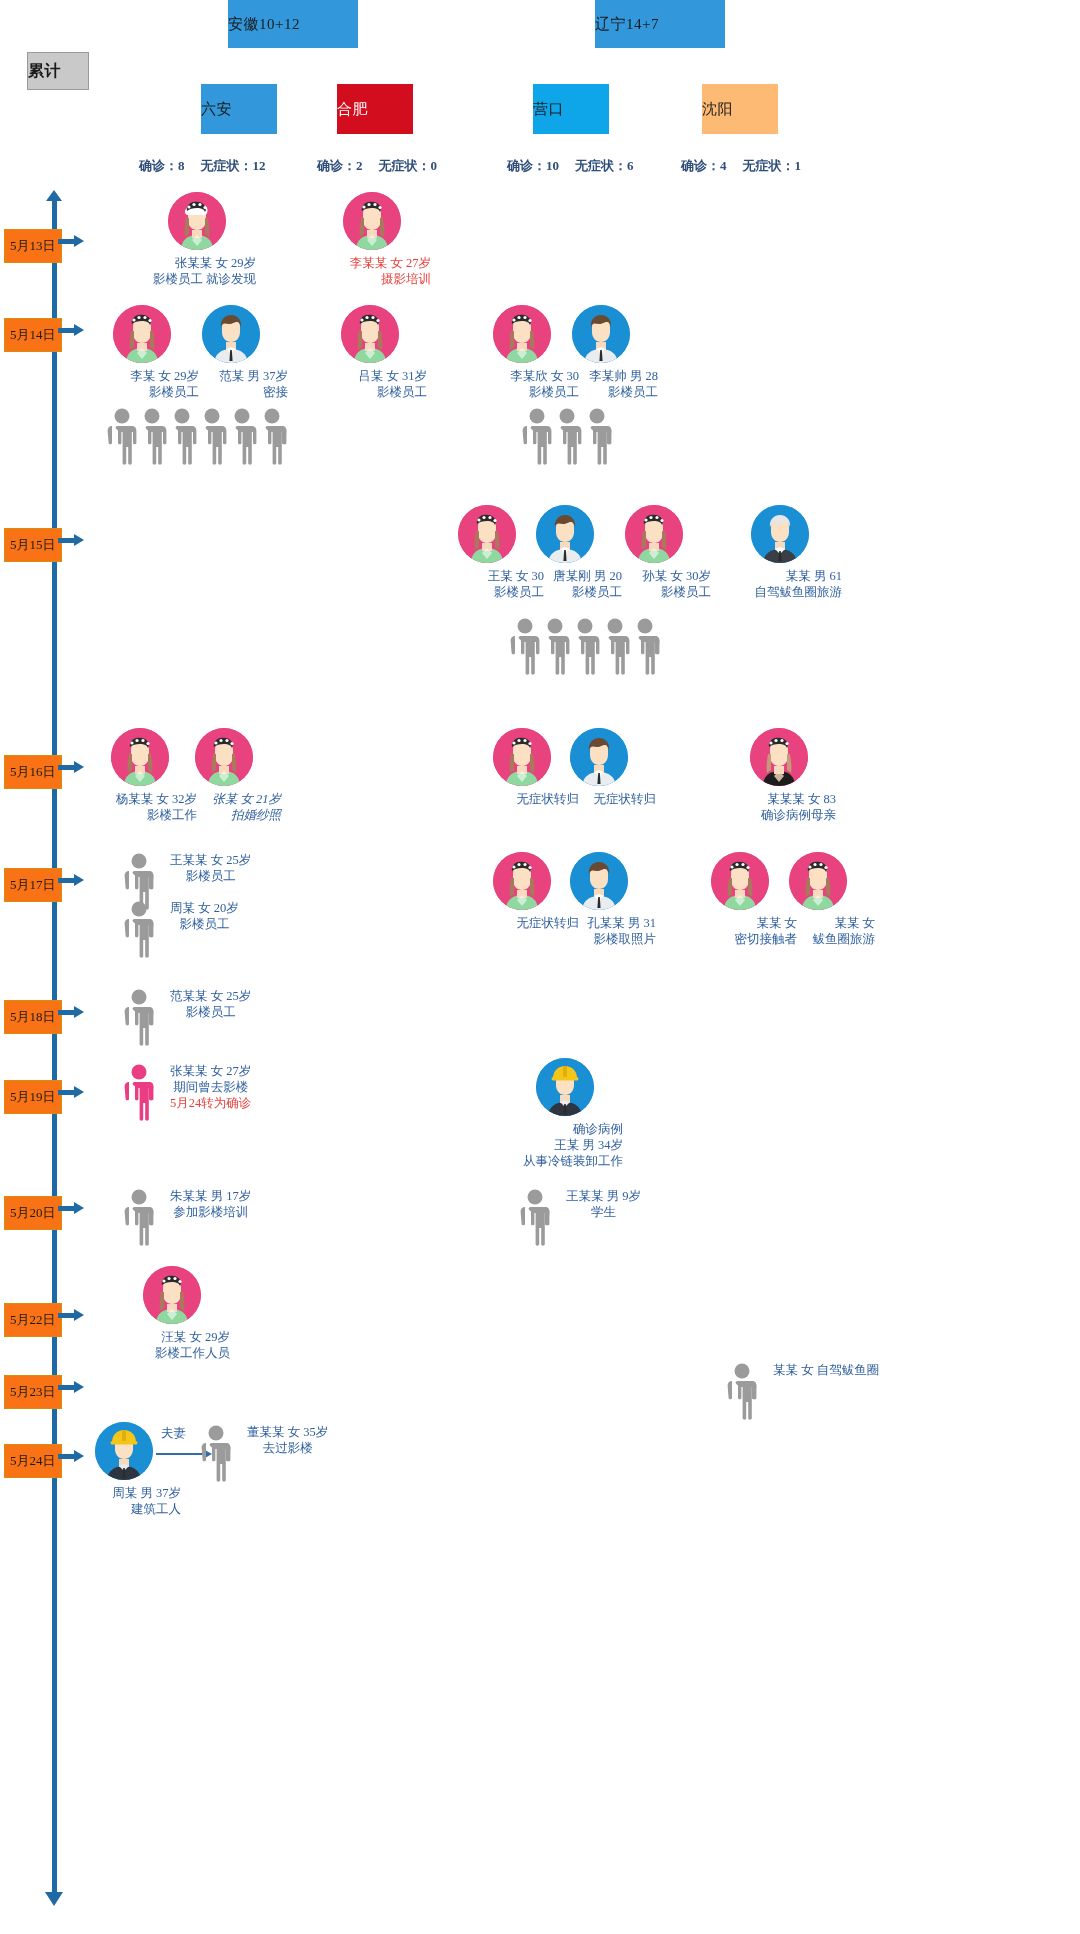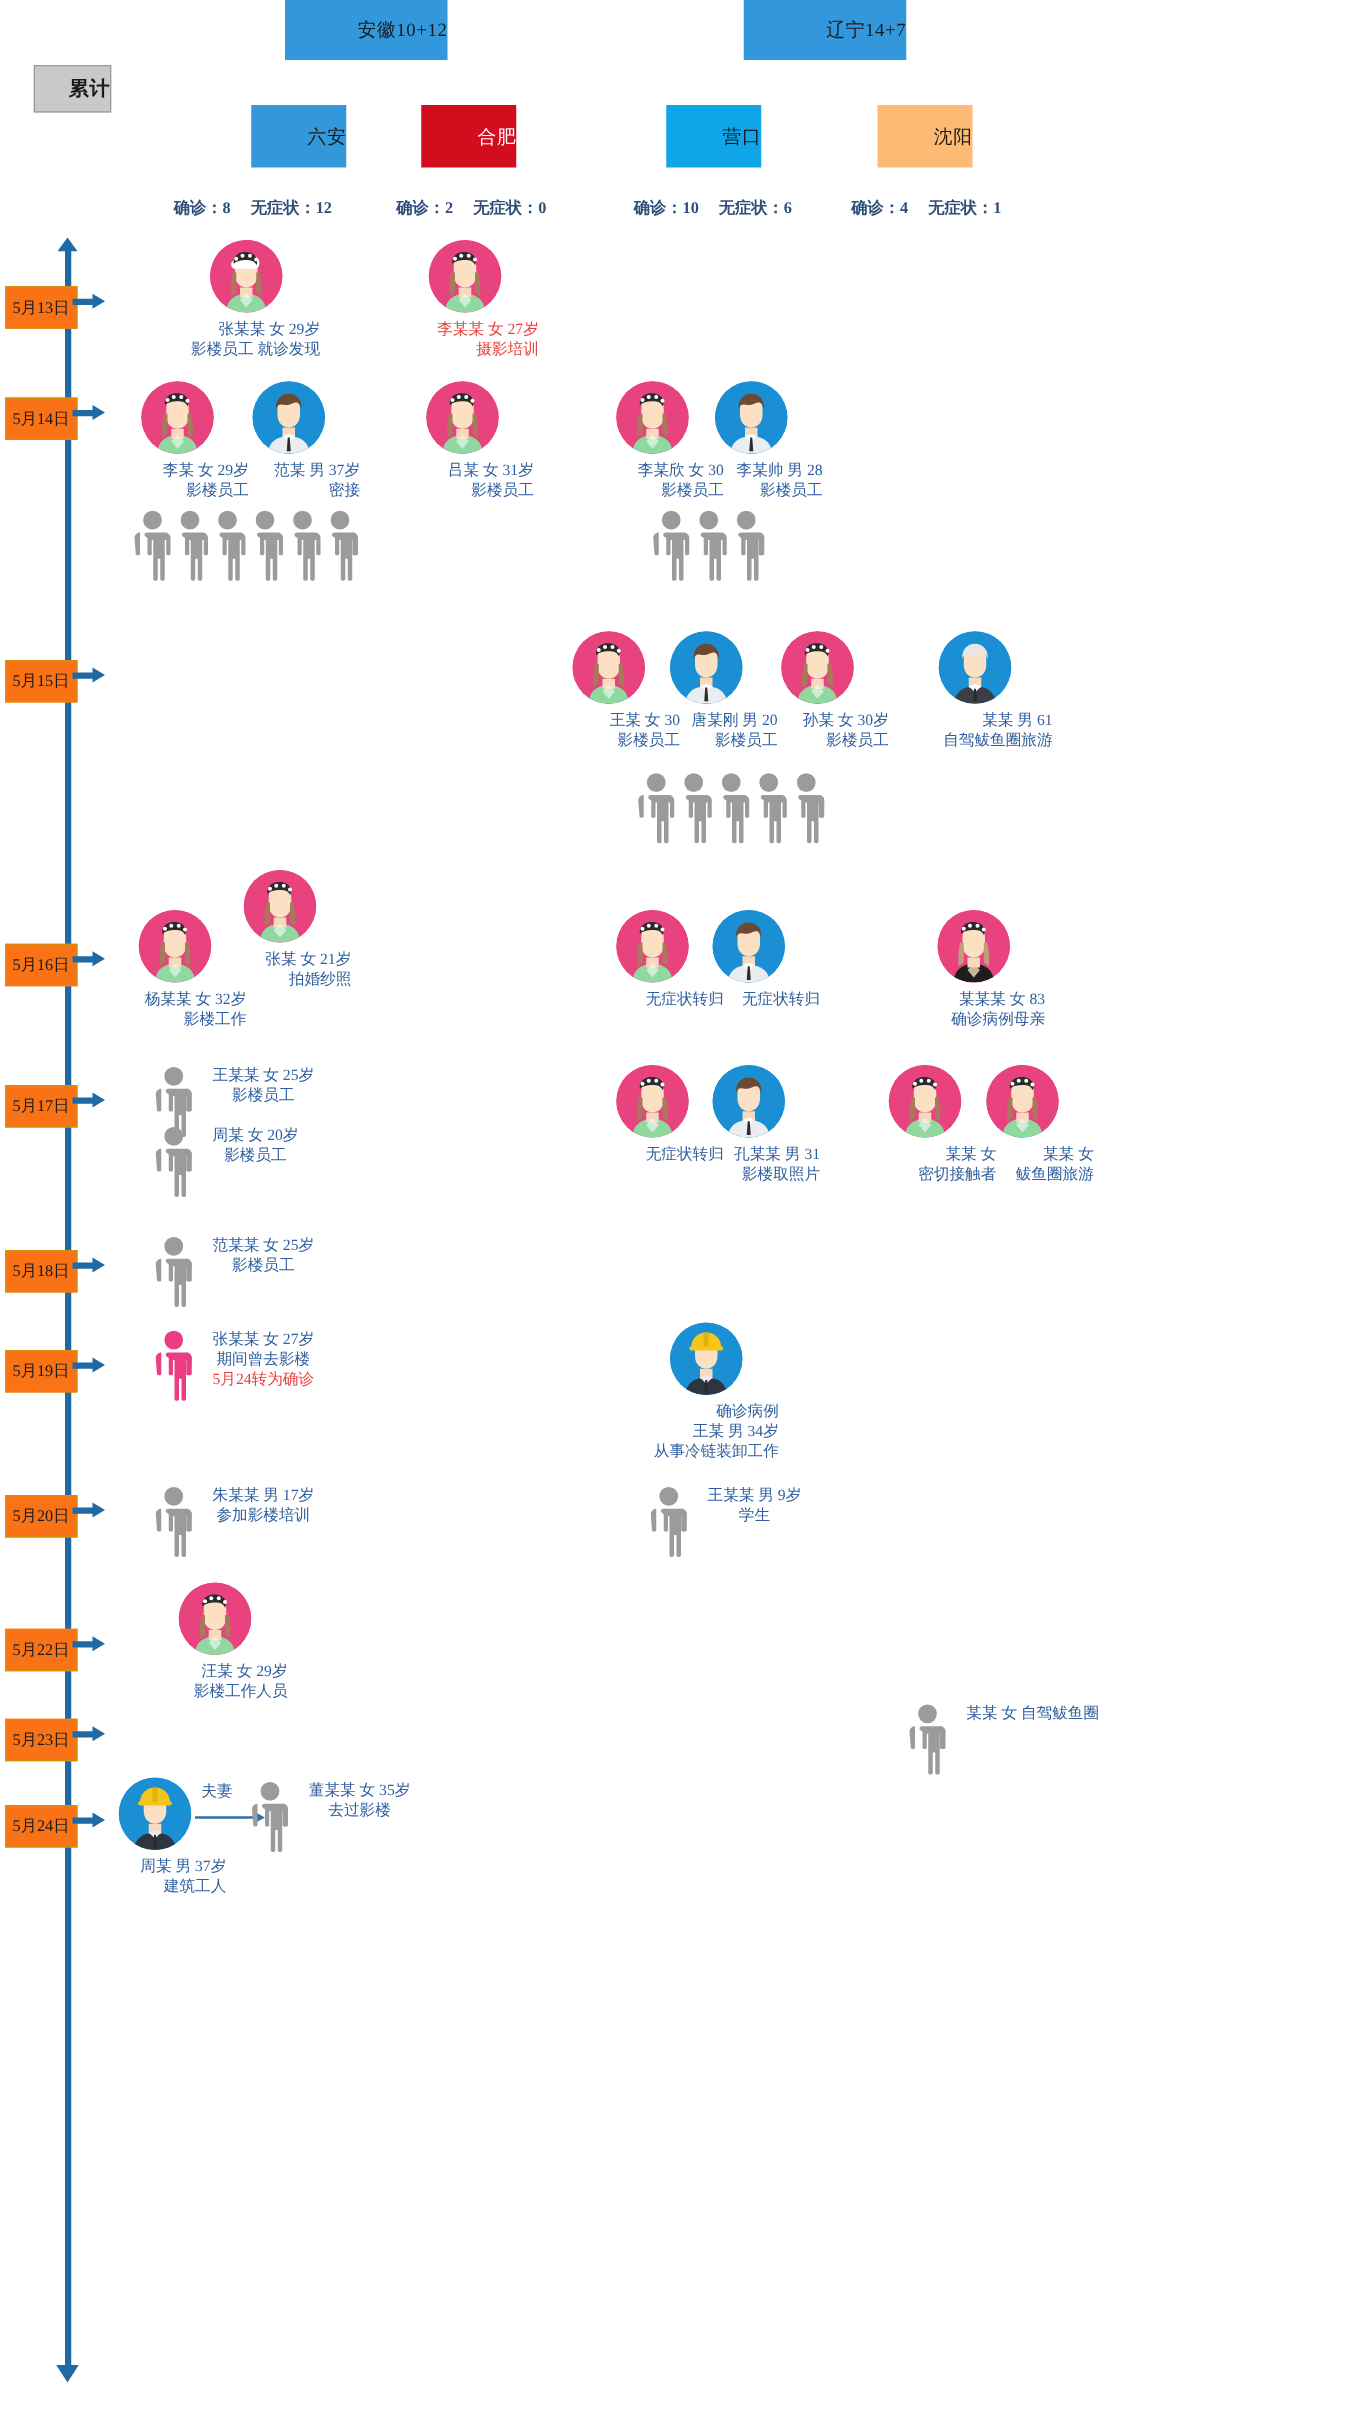--- a/index.html
+++ b/index.html
@@ -5,21 +5,21 @@
   * { box-sizing: border-box; margin:0; padding:0; }
   body {
     width:1080px; height:1934px; position:relative;
     background:#ffffff;
     font-family:"Liberation Serif","DejaVu Serif",serif;
     overflow:hidden;
   }
 
   
   .hdrbox{
-    position:absolute; display:flex; align-items:center; justify-content:flex-end;
+    position:absolute; display:flex; align-items:center; justify-content:flex-start;
     font-size:15px; color:#1a1a1a; letter-spacing:.5px;
   }
   .hdr-prov{ width:130px; height:48px; background:#3398db; }
   .hdr-cum { width:62px;  height:38px; background:#c9c9c9; border:1px solid #9a9a9a;
              font-weight:bold; font-size:16px; }
   .hdr-city{ width:76px;  height:50px; }
   .city-liuan { background:#3398db; }
   .city-hefei { background:#d10d1e; color:#ffffff; }
   .city-yingkou{background:#0ea5e9; }
   .city-shenyang{background:#fdba74; }
@@ -525,21 +525,21 @@
         <circle cx="37" cy="15.5" r="1.6" fill="#fff"></circle>
       <path d="M18 26c-1 6-2 13-1 19l4-3V26z" fill="#a8795a"></path>
       <path d="M40 26c1 6 2 13 1 19l-4-3V26z" fill="#a8795a"></path>
       <path d="M29 43l-5 5 5 6 5-6z" fill="#fff" opacity=".55"></path>
     </svg>
   </div>
   <div class="label">杨某某  女  32岁</div>
   <div class="label">影楼工作</div>
 </div>
 
-<div class="node" style="left:167px; top:696px; width:114px;">
+<div class="node" style="left:167px; top:728px; width:114px;font-style:italic;">
   <div class="av female">
     <svg viewBox="0 0 58 58">
         <circle cx="29" cy="29" r="29" fill="#e8437f"></circle>
       <path d="M13 58c0-10 7-15 16-15s16 5 16 15z" fill="#8fd9a0"></path>
       <path d="M24 38h10v8H24z" fill="#f7d9bd"></path>
       <path d="M20 22c0-7 4-11 9-11s9 4 9 11v6c0 6-4 10-9 10s-9-4-9-10z" fill="#fbe0c4"></path>
       <path d="M19 19c-1-4 2-8 6-9 5-1 10 0 12 4 1 2 1 5 0 6-1-3-4-4-8-4-4 0-8 1-10 3z" fill="#2b2b2b"></path>
       <circle cx="21" cy="15" r="1.6" fill="#fff"></circle>
         <circle cx="26" cy="12.5" r="1.6" fill="#fff"></circle>
       <circle cx="32" cy="12.5" r="1.6" fill="#fff"></circle>

